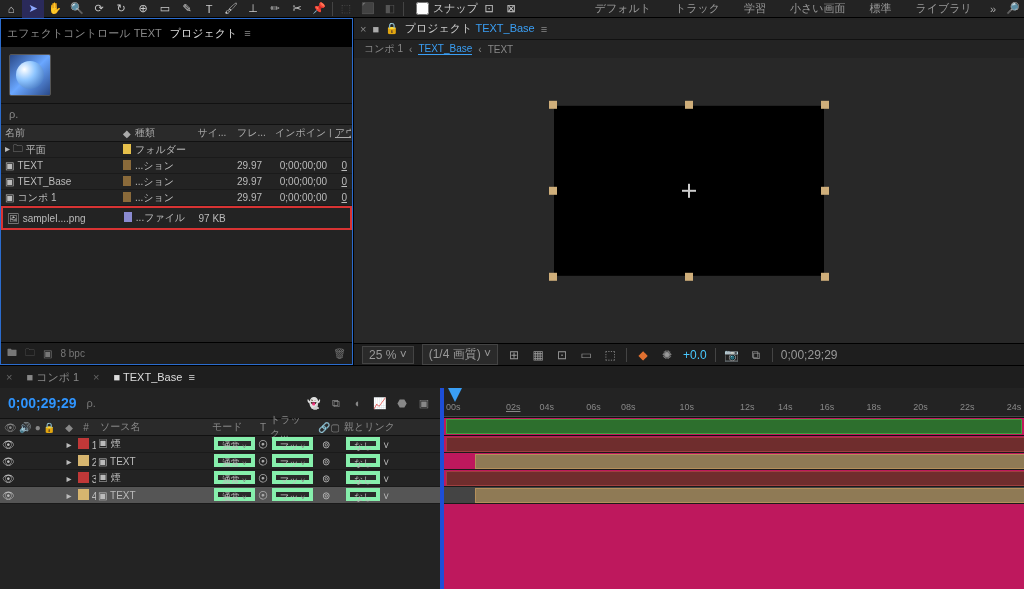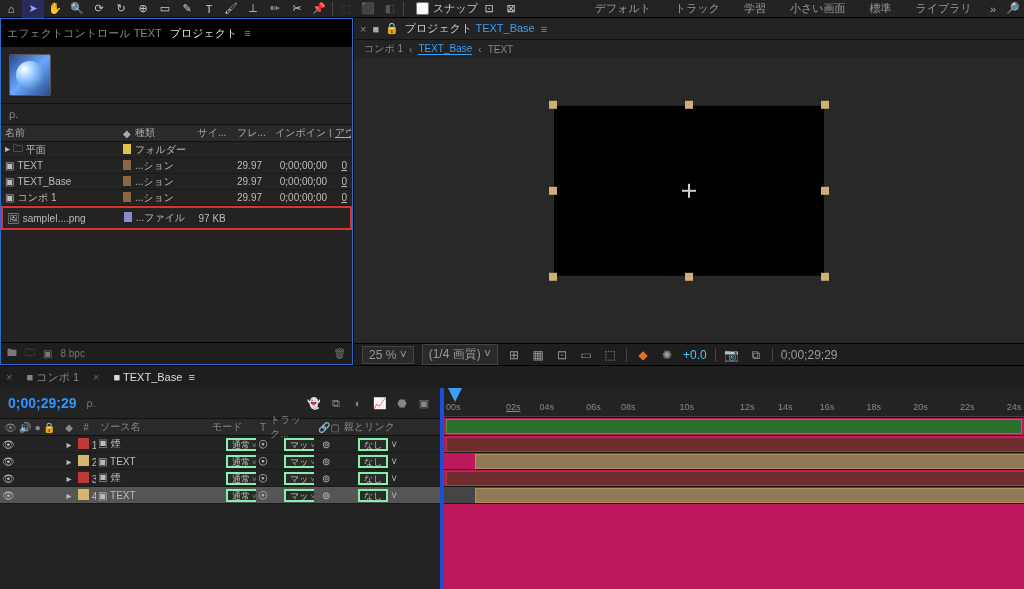--- a/index.html
+++ b/index.html
@@ -93,21 +93,21 @@
 .lc-mode{width:44px;}
 .lc-t{width:14px;text-align:center;}
 .lc-trk{width:44px;}
 .lc-link{width:30px;text-align:center;}
 .lc-parent{width:80px;}
 
 .tl-row { height:17px; display:flex; align-items:center; font-size:10px; color:#bbb; border-bottom:1px solid #1a1a1a;}
 .tl-row.sel { background:#555;}
 .tl-row .cell{padding:0 2px; overflow:hidden; white-space:nowrap;}
 .sw11{width:11px;height:11px;display:inline-block;}
-.chip{display:inline-block; background:#2a2a2a; border:2px solid #86efac; padding:0 4px; font-size:9px; cursor:pointer; height:13px; line-height:11px;margin-left:12px;}
+.chip{display:inline-block; background:#2a2a2a; border:4px solid #86efac; padding:0 4px; font-size:9px; cursor:pointer; height:13px; line-height:11px;}
 .chip .car{font-size:8px; margin-left:2px; color:#888;}
 .pipe{color:#aaa;}
 
 .ruler { height:30px; border-bottom:1px solid #111; position:relative; background:#232323;}
 .playhead { position:absolute; left:4px; top:0; width:14px; height:14px; background:#3a9ff5; clip-path: polygon(0 0,100% 0,50% 100%);}
 .tick { position:absolute; top:14px; font-size:9px; color:#888;}
 .ruler-line { position:absolute; left:0; right:0; top:28px; height:1px; background:#444;}
 
 .tracks { position:relative; }
 .bar { position:absolute; height:15px; top:1px; }

